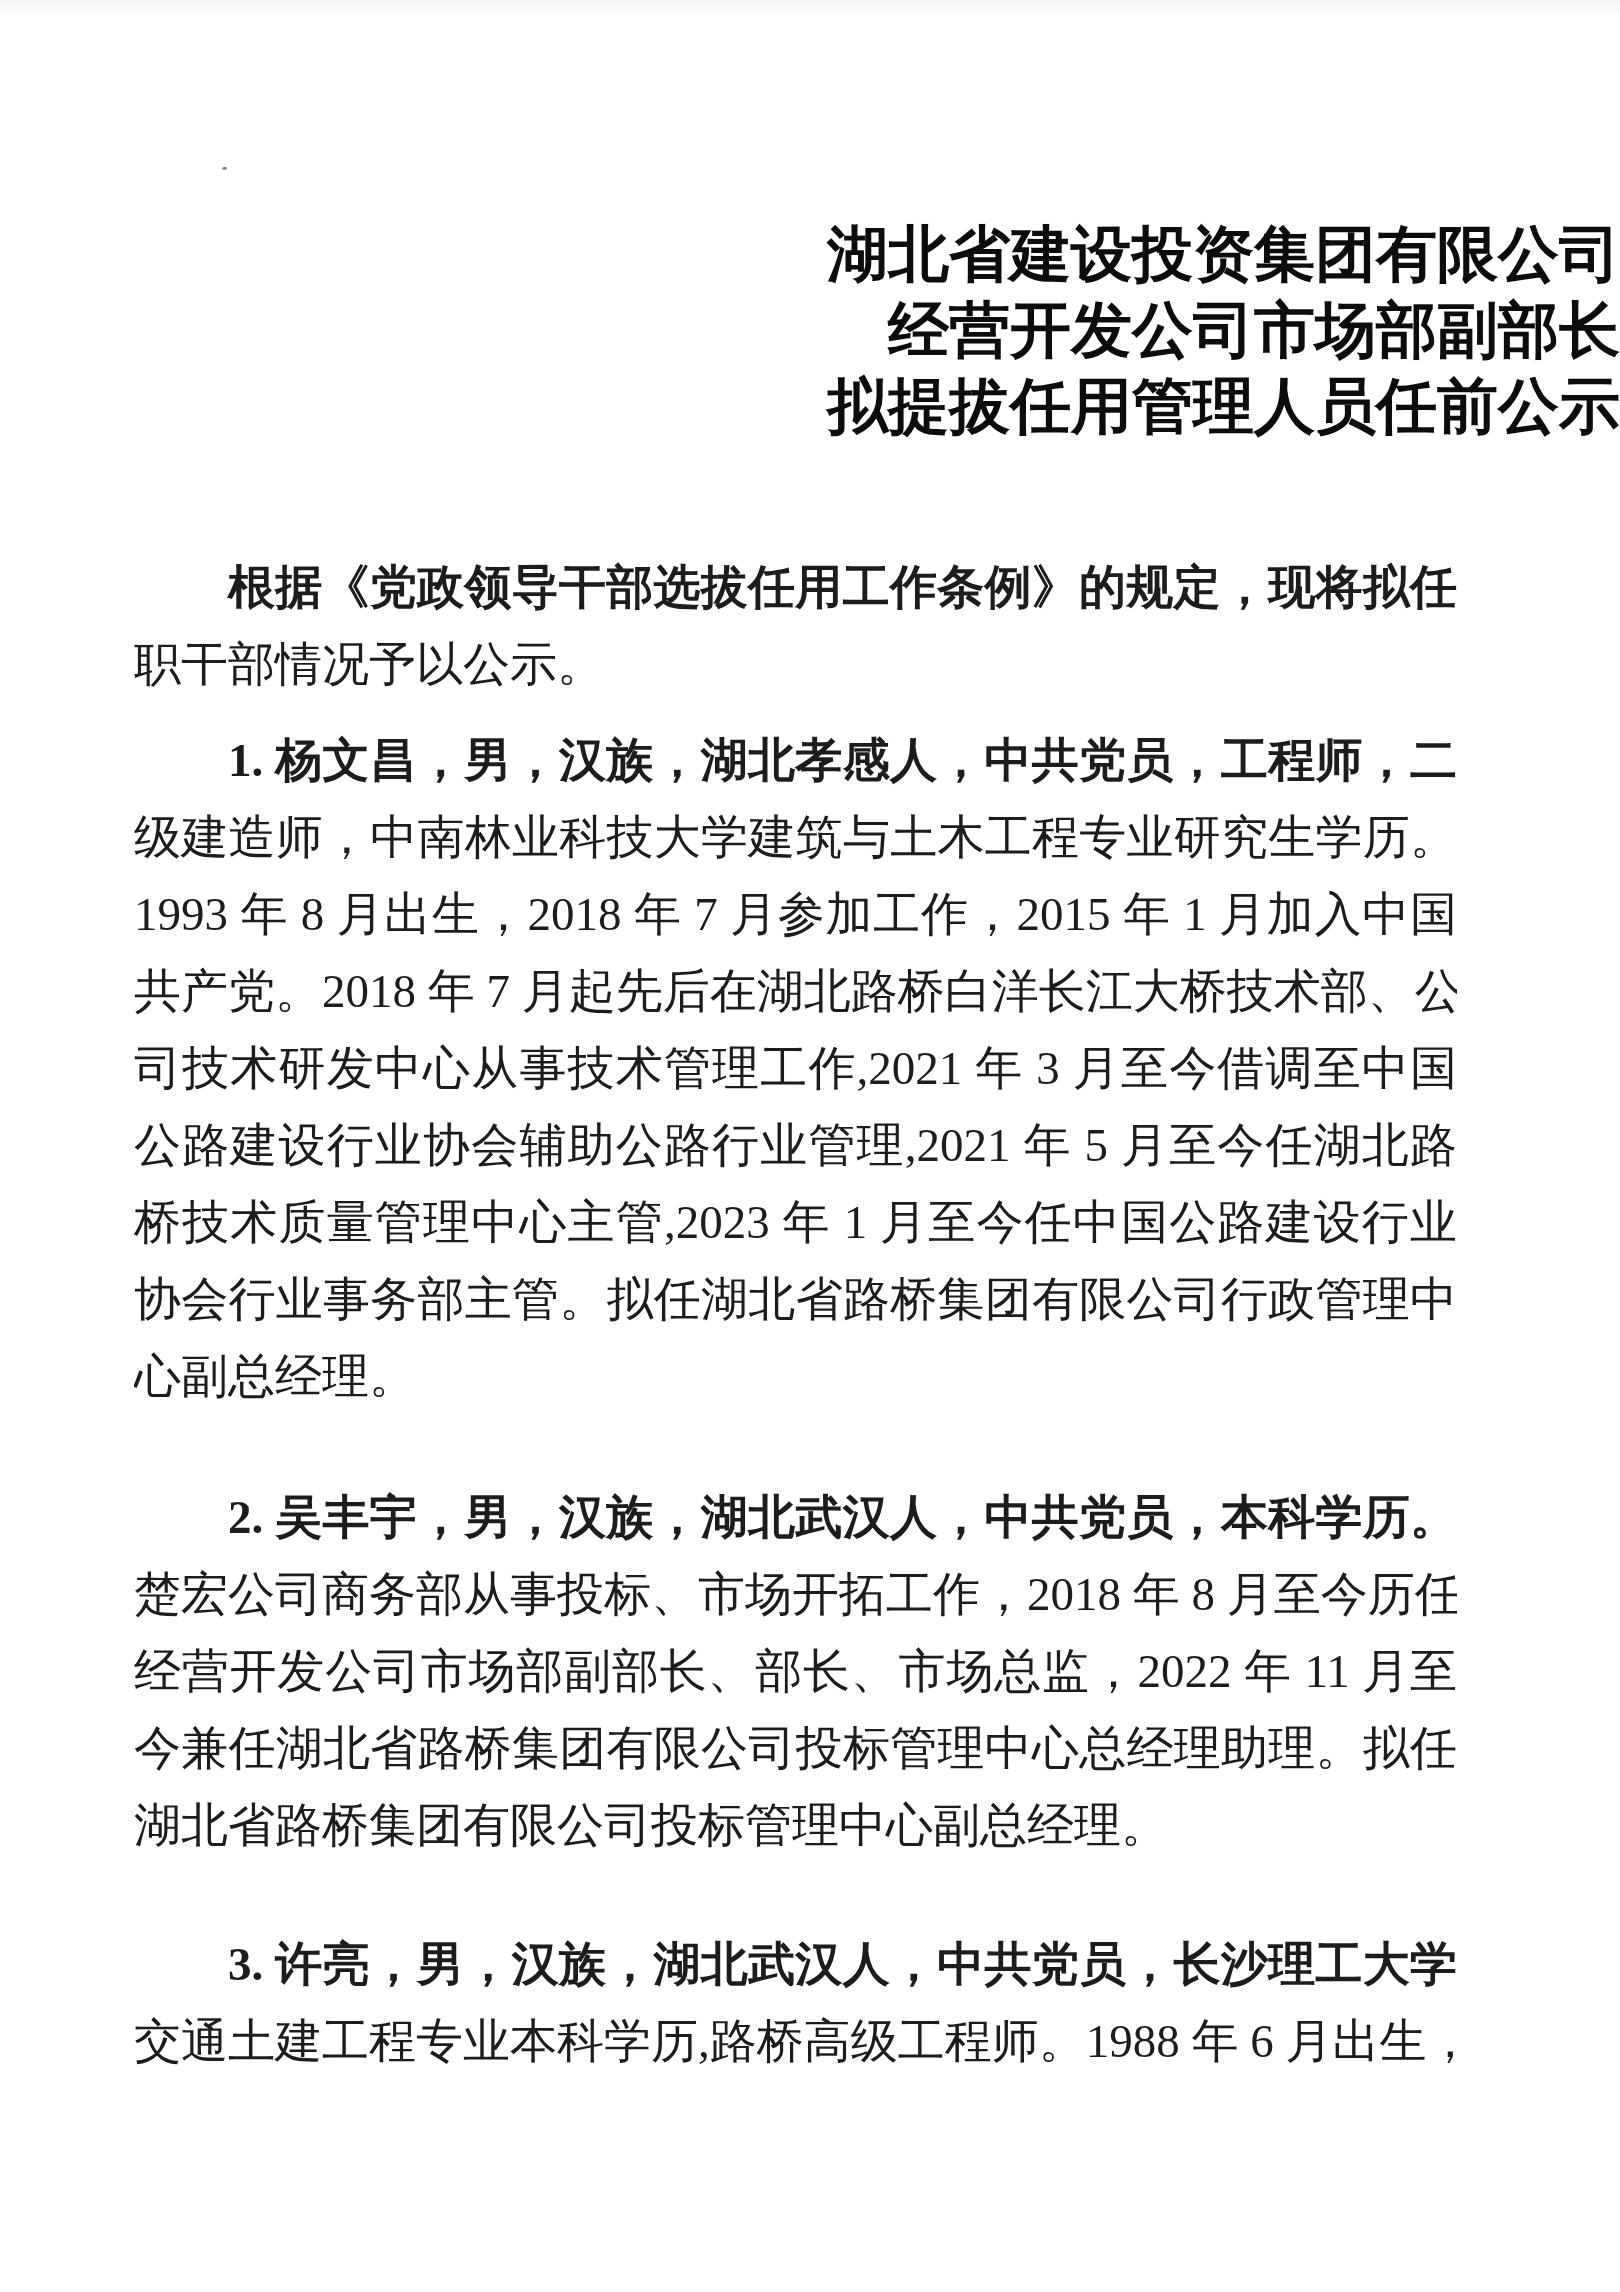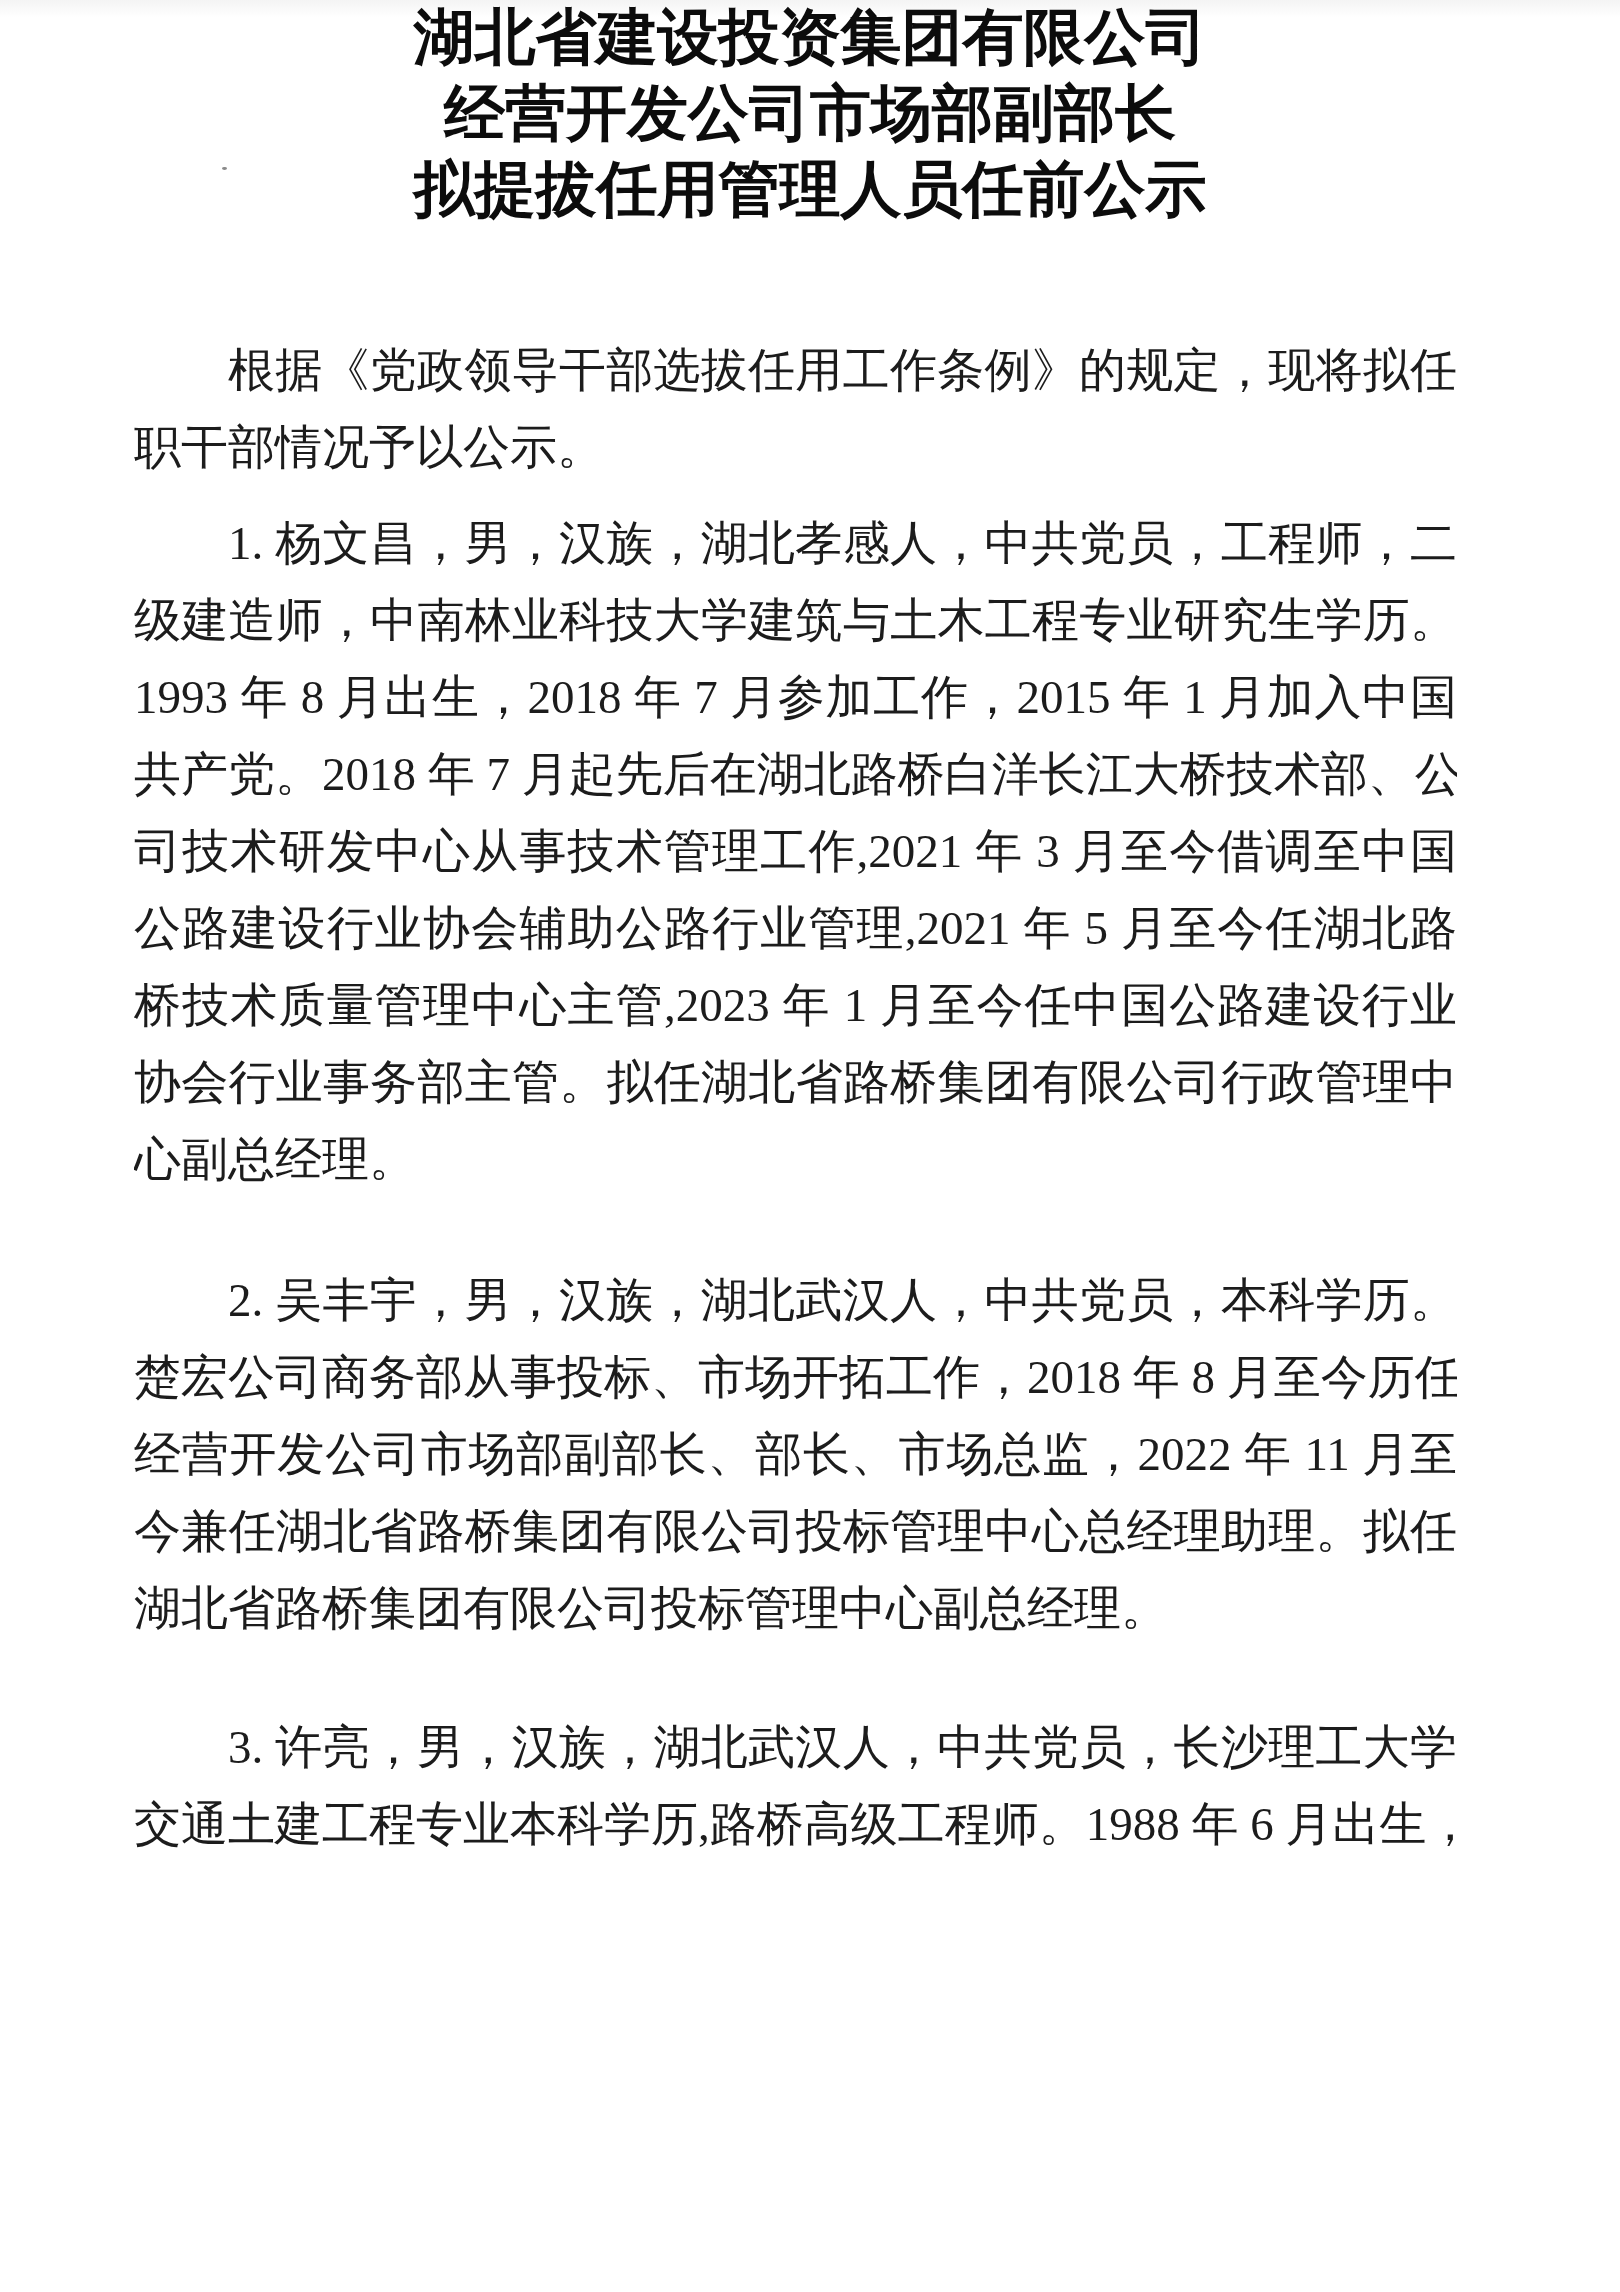--- a/index.html
+++ b/index.html
@@ -6,21 +6,22 @@
   .page {
     position: relative;
     width: 1620px;
     height: 2293px;
     background: linear-gradient(#f4f4f4 0px, #ffffff 17.6px, #ffffff 100%);
     font-family: "Liberation Serif", "DejaVu Serif", serif;
     color: #1c1c1c;
     overflow: hidden;
   }
   .title-block {
-    text-align: center;
+    margin-top: 217px;
+    text-align: right;
   }
   .title-line {
     font-size: 61px;
     line-height: 76px;
     font-weight: bold;
     color: #0c0c0c;
   }
   .body-block {
     width: 1323px;
     margin-left: 134px;
@@ -31,21 +32,21 @@
   .para-p2      { margin-top: 64px; }
   .para-p3      { margin-top: 62px; }
   .line {
     height: 77px;
     line-height: 77px;
     text-align: justify;
     text-align-last: justify;
     overflow: hidden;
     white-space: nowrap;
   }
-  .line.first { text-indent: 94px; }
+  .line.first { text-indent: 94px; font-weight: bold; }
   .line.lastline {
     text-align: right;
     text-align-last: left;
   }
   .speck {
     position: absolute;
     left: 222px;
     top: 167px;
     width: 4.9px;
     height: 2.9px;

